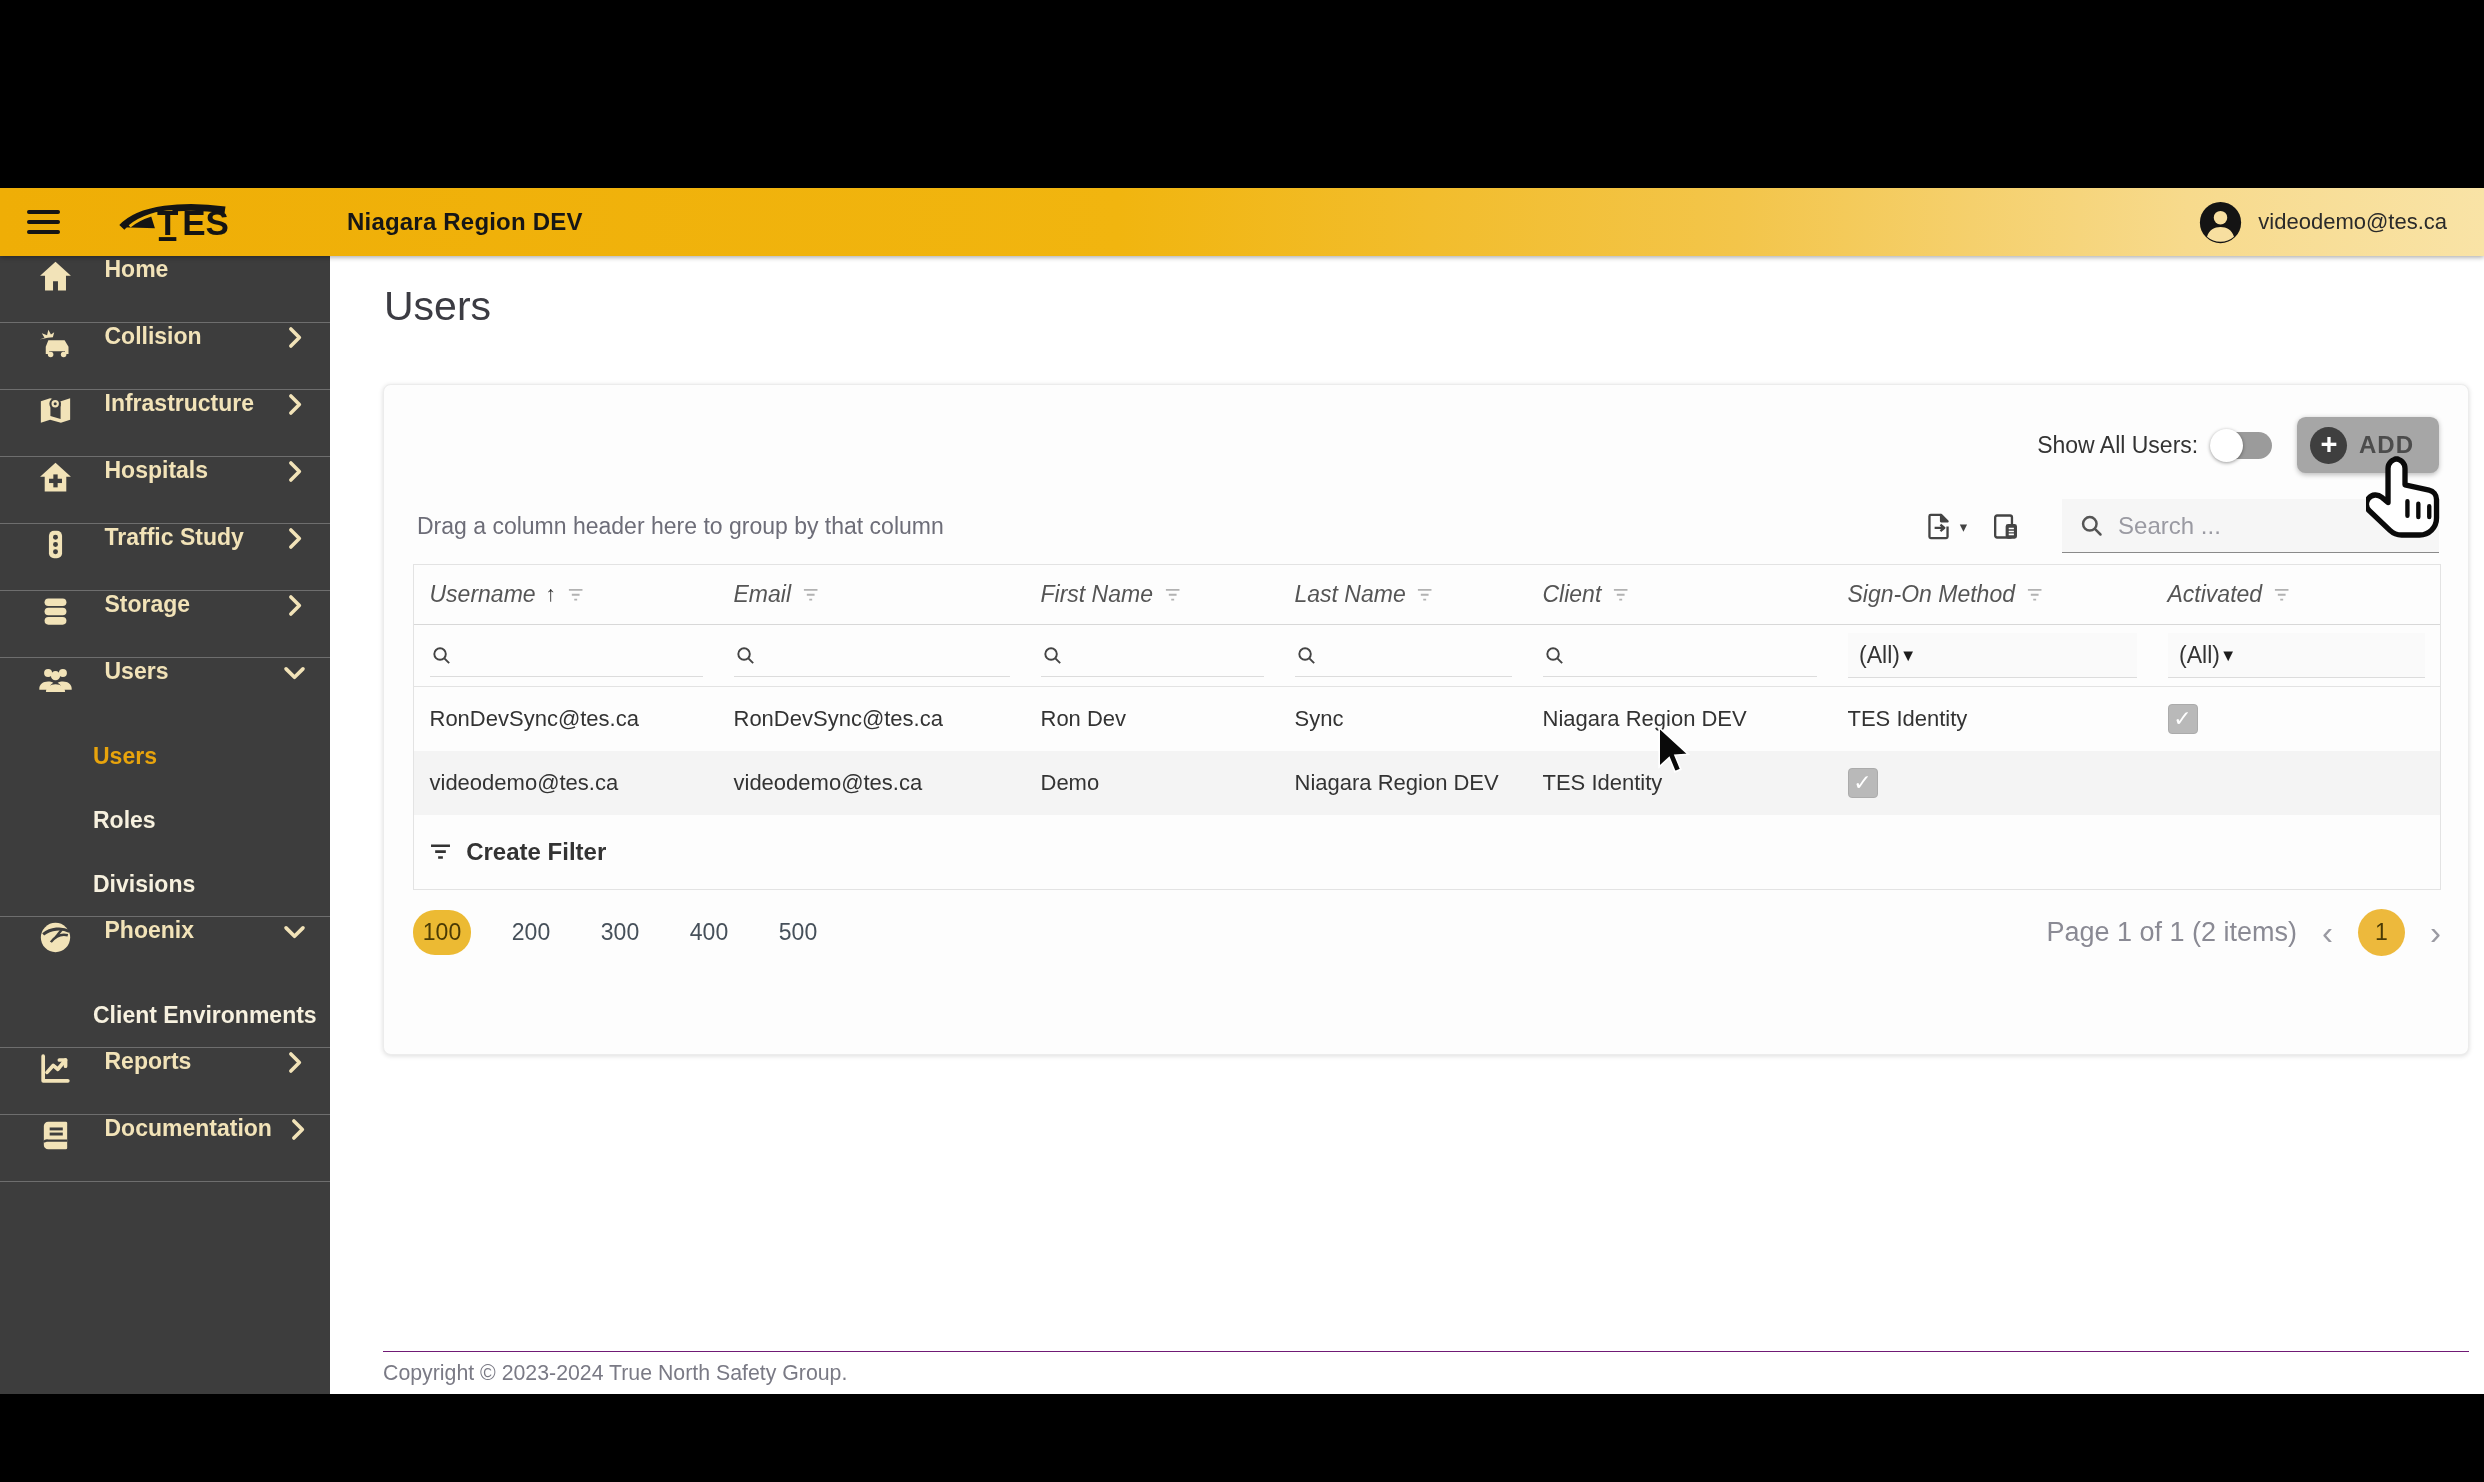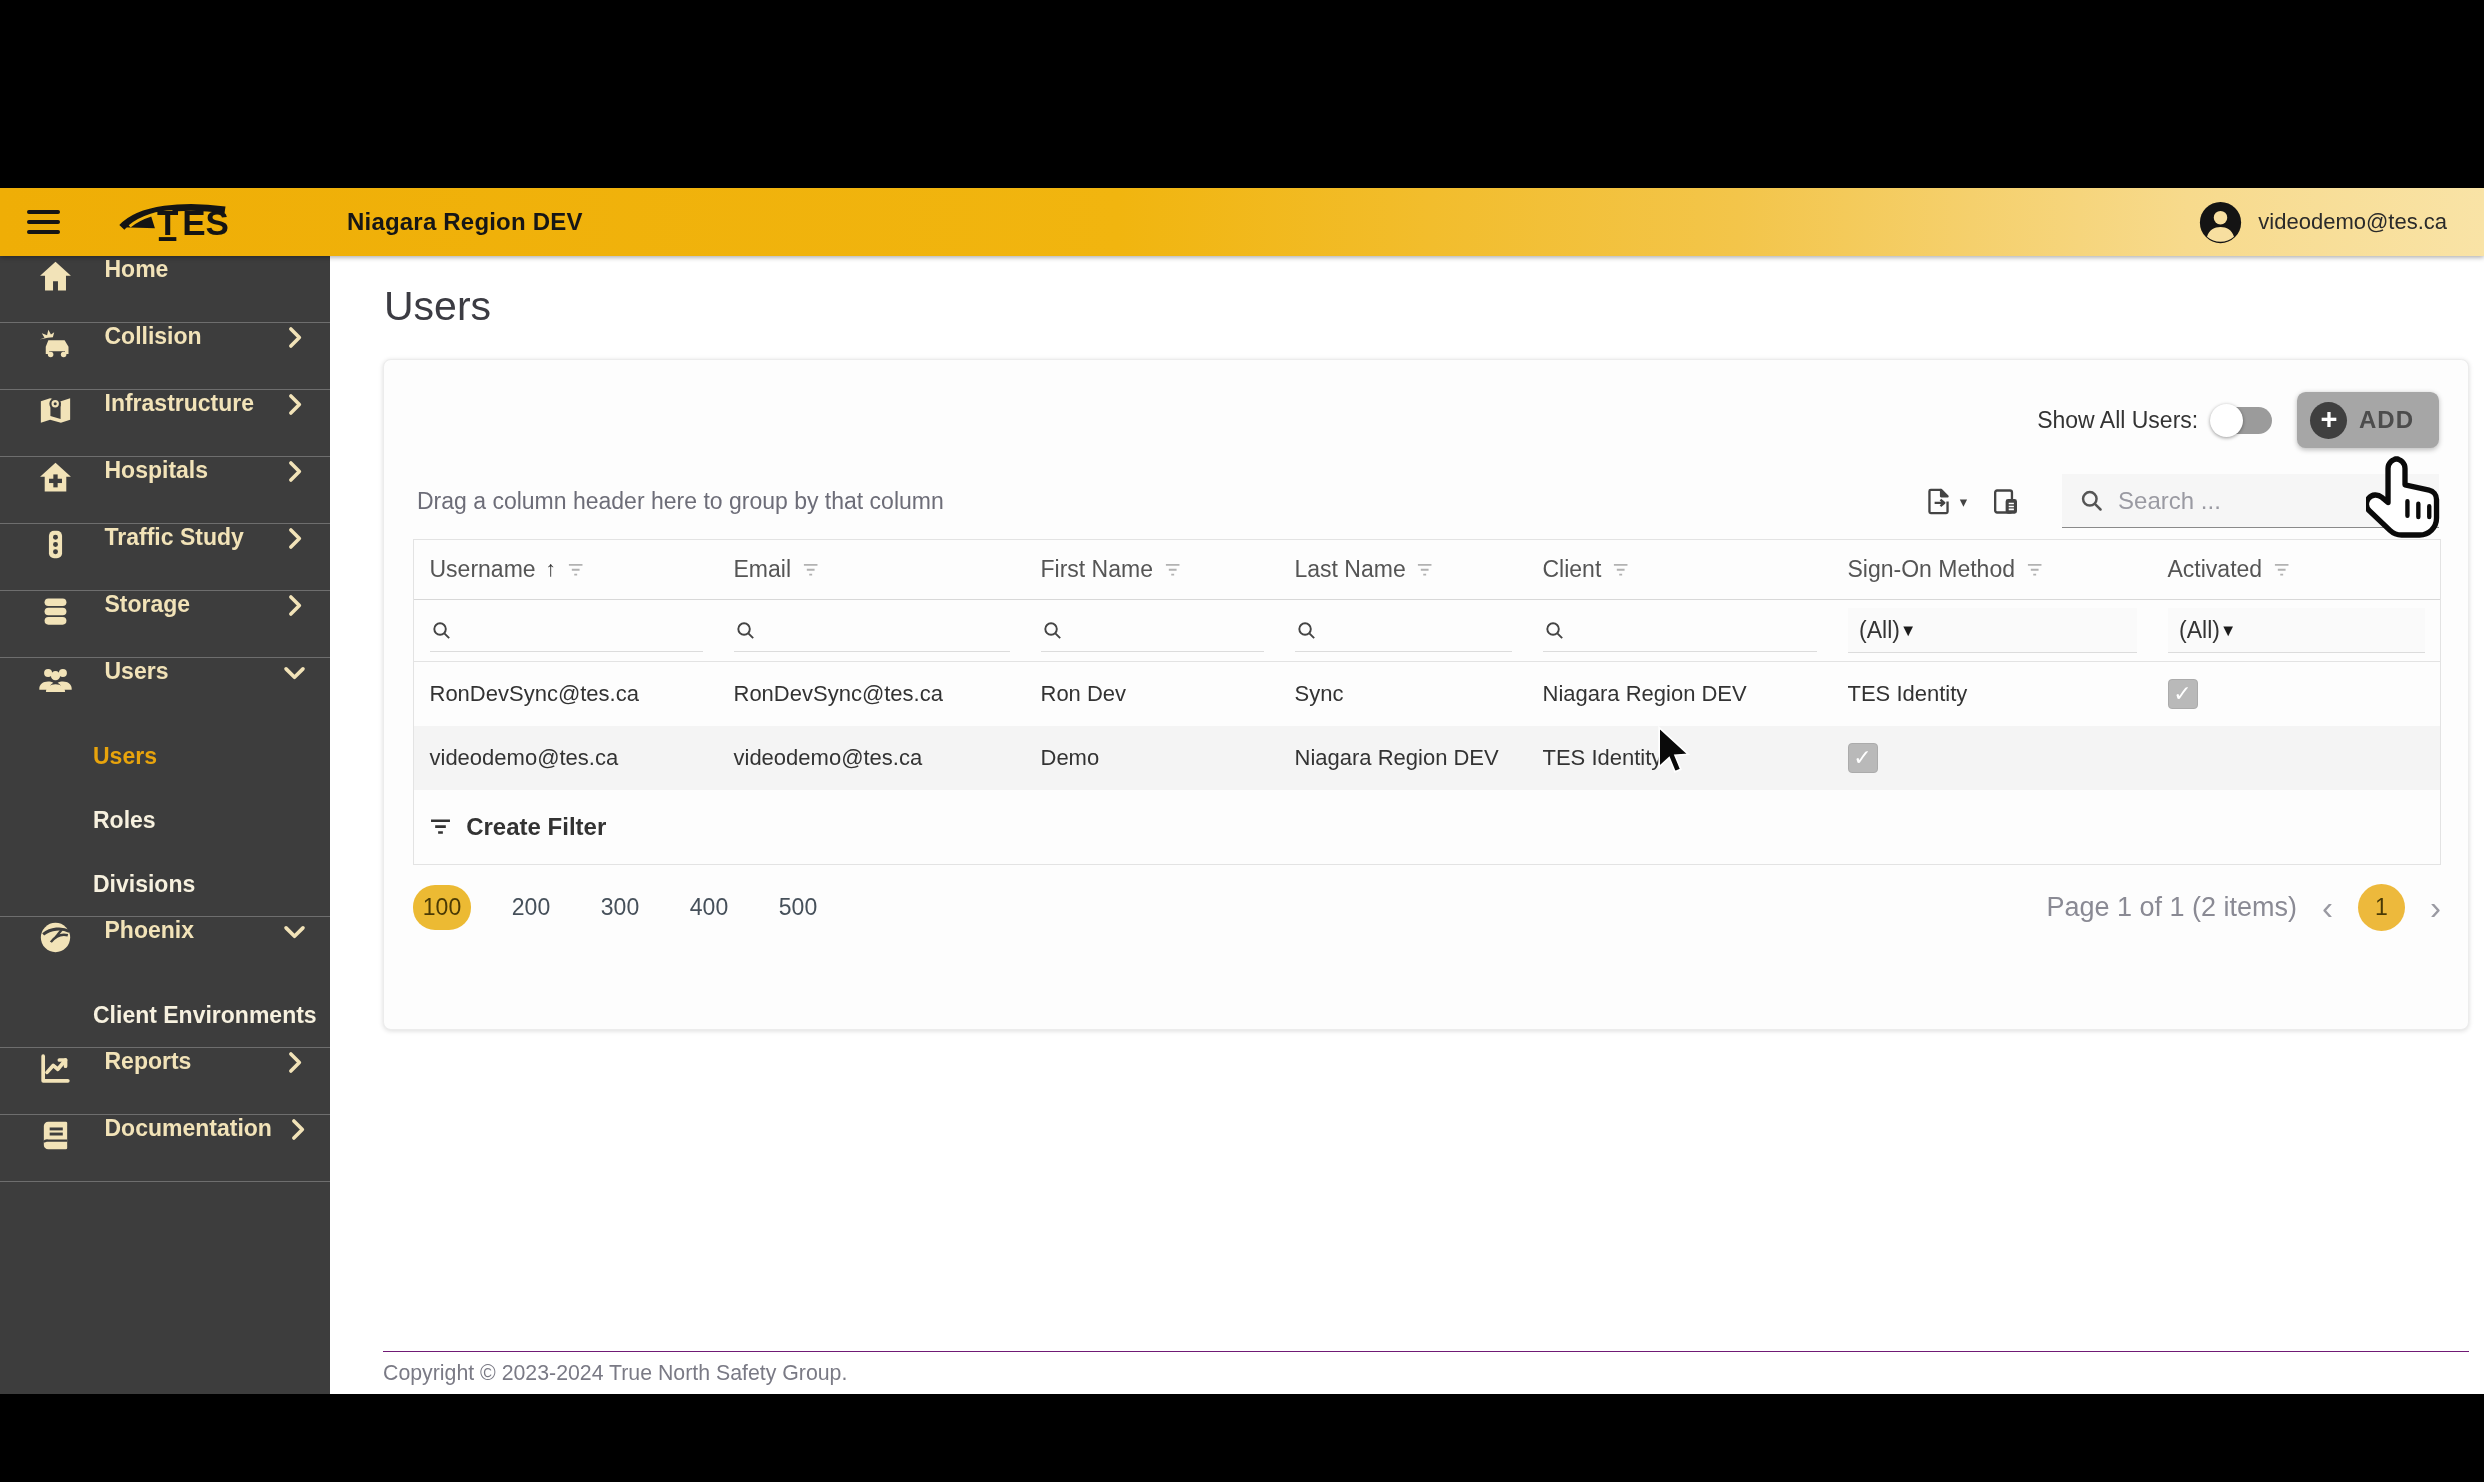--- a/index.html
+++ b/index.html
@@ -35,21 +35,21 @@
   .nav-label { font-size:23px; font-weight:bold; color:#f2e3b8; }
   .nav-chevron { margin-left:auto; width:29px; height:29px; }
   .nav-sub { height:64px; display:flex; align-items:center; padding-left:93px; cursor:pointer; }
   .nav-sub-label { font-size:23px; font-weight:bold; color:#f7f1df; }
   .nav-sub.active .nav-sub-label { color:#e8a40c; }
 
   
   .main { flex:1; position:relative; background:#fff; }
   .page-title { position:absolute; left:54px; top:27px; font-size:41px; font-weight:300; color:#3c3c43; }
 
-  .card { position:absolute; left:53px; top:103px; width:2086px; height:671px; background:#fdfdfd;
+  .card { position:absolute; left:53px; top:128px; width:2086px; height:671px; background:#fdfdfd;
     border:1px solid #ececec; border-radius:7.8px; box-shadow:0 1px 5.8px rgba(0,0,0,.14); padding:0 29px; }
 
   
   .card-toolbar { height:103px; display:flex; align-items:center; justify-content:flex-end; gap:25px; padding-top:17.5px; }
   .toggle-wrap { display:flex; align-items:center; gap:13.6px; }
   .toggle-label { font-size:23px; color:#333; }
   .toggle { position:relative; width:60px; height:27px; background:#9b9b9b; border-radius:13.6px; cursor:pointer; }
   .toggle .knob { position:absolute; left:-1.9px; top:-2.9px; width:33px; height:33px; border-radius:50%; background:#fff; box-shadow:0 1px 3.9px rgba(0,0,0,.4); }
   .add-btn { display:flex; align-items:center; gap:11.6px; background:#a6a6a6; border:none; border-radius:8.7px;
     padding:0 25px 0 13.6px; height:56px; cursor:pointer; box-shadow:0 1.9px 4.9px rgba(0,0,0,.25); }
@@ -64,21 +64,21 @@
   .export-caret { font-size:14.6px; color:#444; }
   .search-box { margin-left:25px; width:377px; height:54px; background:#f6f6f6; border-bottom:1.9px solid #8a8a8a;
     display:flex; align-items:center; padding:0 15.5px; }
   .search-box input { border:none; outline:none; background:transparent; font-size:24px; color:#333; width:100%; margin-left:13.6px; font-family:"Liberation Sans",sans-serif; }
   .search-box input::placeholder { color:#9a9aa2; }
 
   
   .grid { width:2028px; border:1px solid #e3e3e3; }
   .g-row { display:grid; grid-template-columns:304px 307px 254px 248px 305px 320px 1fr; }
   .g-head { height:60px; border-bottom:1px solid #d8d8d8; }
-  .g-head .g-cell { display:flex; align-items:center; gap:9.7px; font-size:23px; color:#555; cursor:pointer; }
+  .g-head .g-cell { display:flex; align-items:center; gap:9.7px; font-size:23px; color:#555; cursor:pointer;font-style:italic; }
   .g-cell { padding:0 15.5px; display:flex; align-items:center; overflow:hidden; white-space:nowrap; }
   .sort-arrow { font-size:21.3px; color:#333; }
   .funnel { opacity:.75; }
   .g-filter { height:62px; border-bottom:1px solid #e3e3e3; }
   .filter-editor { width:100%; height:43px; border-bottom:1px solid #dcdcdc; display:flex; align-items:center; }
   .filter-select { width:100%; height:45px; background:#fafafa; border-bottom:1px solid #dcdcdc; display:flex; align-items:center; justify-content:flex-start; padding:0 11.6px; cursor:pointer; }
   .filter-select .val { font-size:23px; color:#333; }
   .filter-select .caret { font-size:16.5px; color:#1c1c1c; }
   .g-data { height:64px; font-size:22px; color:#333; }
   .g-data.alt { background:#f4f4f4; }

